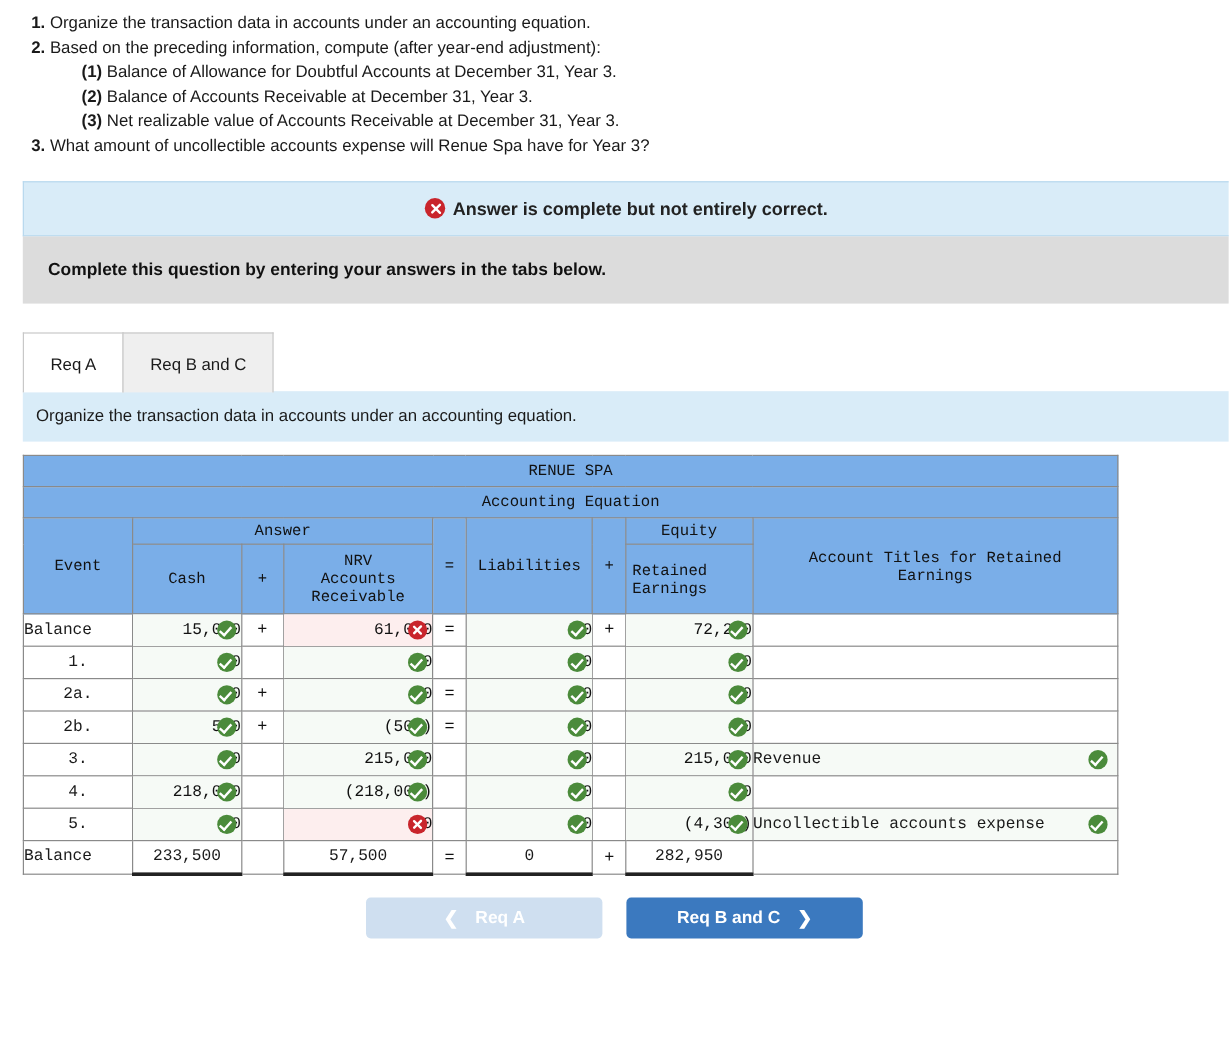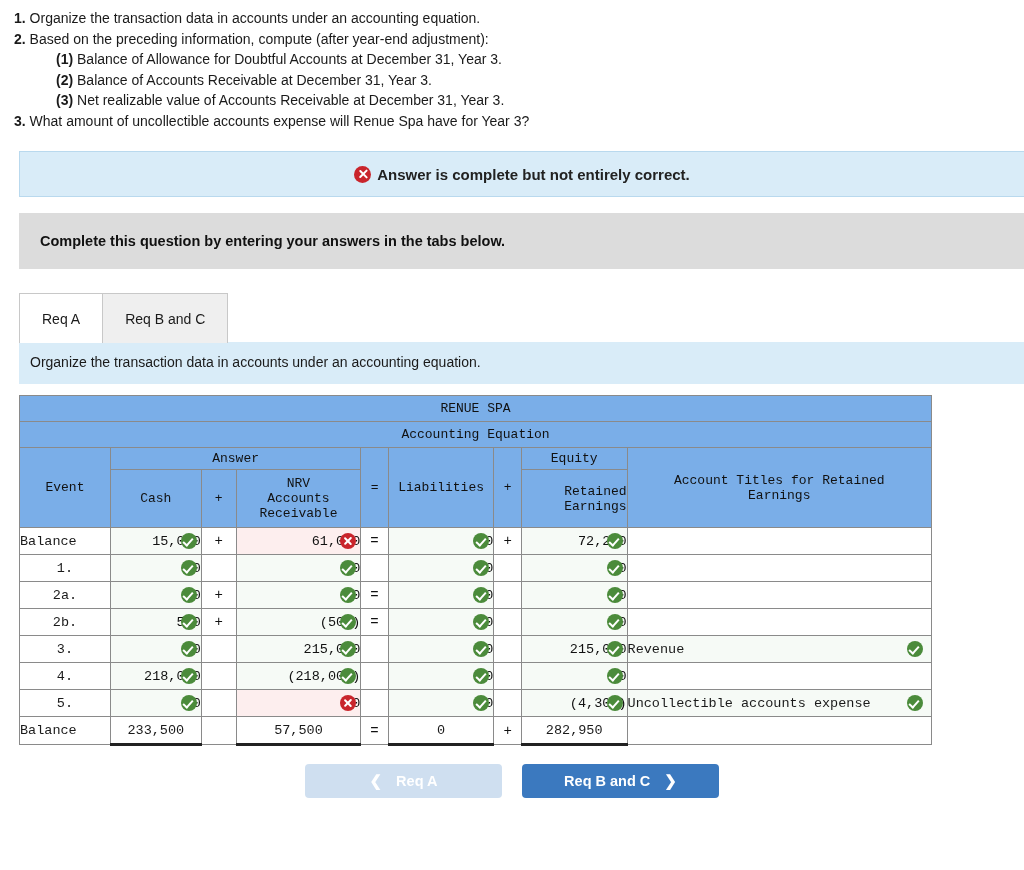--- a/index.html
+++ b/index.html
@@ -11,21 +11,21 @@
     width: 1024px;
     height: 870px;
     font-family: "Liberation Sans", sans-serif;
     font-size: 13.5px;
     color: #1a1a1a;
     overflow: hidden;
   }
 
   
   .requirements {
-    padding: 8px 0 0 0;
+    padding: 8px 0 0 12px;
   }
   .req-line {
     font-size: 14px;
     line-height: 20.5px;
     padding: 0 0 0 14px;
     white-space: nowrap;
   }
   .req-line .num { font-weight: bold; }
   .req-sub {
     padding-left: 56px;
@@ -61,21 +61,21 @@
     position: absolute;
     left: 3.4px; top: 7.6px;
     width: 10.5px; height: 2.1px;
     background: #ffffff;
     border-radius: 1px;
   }
   .x-circle::before { transform: rotate(45deg); }
   .x-circle::after  { transform: rotate(-45deg); }
 
   
-  .instruction-wrap { padding: 0 0 0 19px; margin-top: 16px; }
+  .instruction-wrap { padding: 0 0 0 19px; }
   .instruction {
     background: #dcdcdc;
     height: 56px;
     display: flex;
     align-items: center;
     padding-left: 21px;
   }
   .instruction-text {
     font-weight: bold;
     font-size: 14.5px;
@@ -345,21 +345,21 @@
         </td>
       </tr>
       <tr>
         <td class="hdr" style="height:58px">Cash</td>
         <td class="hdr">+</td>
         <td class="hdr">
           <div>NRV</div>
           <div>Accounts</div>
           <div>Receivable</div>
         </td>
-        <td class="hdr" style="text-align:right;padding-left:5px">
+        <td class="hdr" style="text-align:left;padding-left:5px">
           <div>Retained</div>
           <div>Earnings</div>
         </td>
       </tr>
 
       <tr class="data">
         <td class="evt left">Balance</td>
         <td class="val ok"><span>15,000</span><span class="mark check"></span></td>
         <td class="op">+</td>
         <td class="val bad"><span>61,000</span><span class="mark cross"></span></td>

